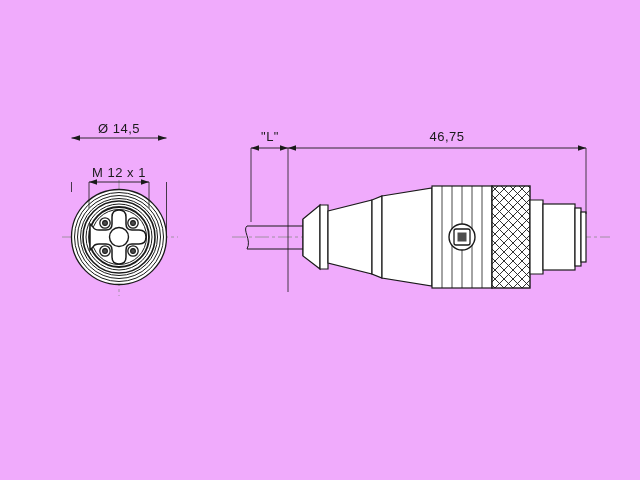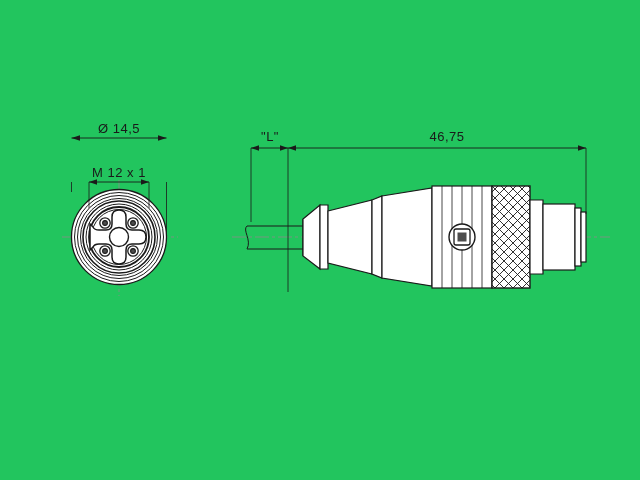--- a/index.html
+++ b/index.html
@@ -5,21 +5,21 @@
 <style>
   html, body {
     margin: 0;
     padding: 0;
     background: #ffffff;
   }
   #sheet {
     position: relative;
     width: 640px;
     height: 480px;
-    background: #22c55e;
+    background: #f0abfc;
     overflow: hidden;
     font-family: "Liberation Sans", sans-serif;
     text-align: right;
   }
   #sheet svg {
     position: absolute;
     top: 0;
     left: 0;
     display: block;
   }

